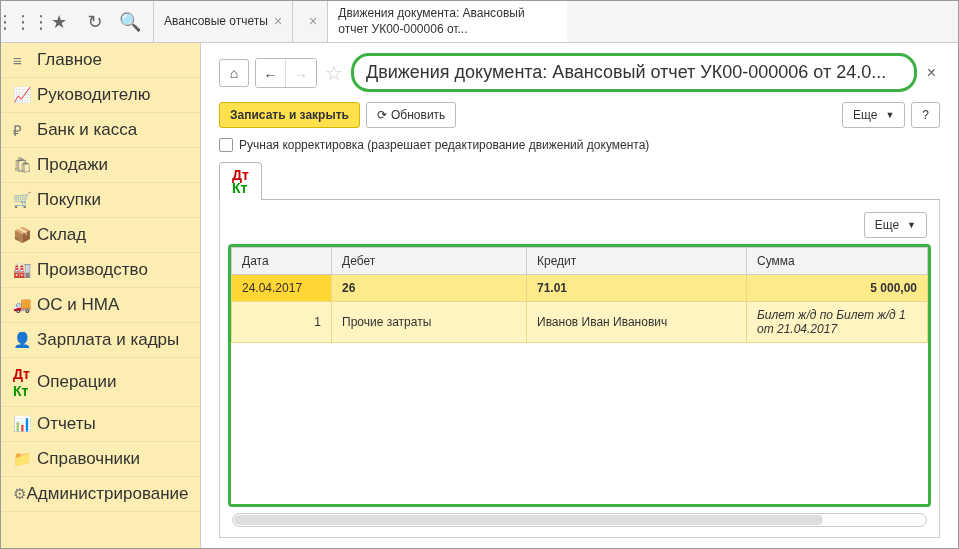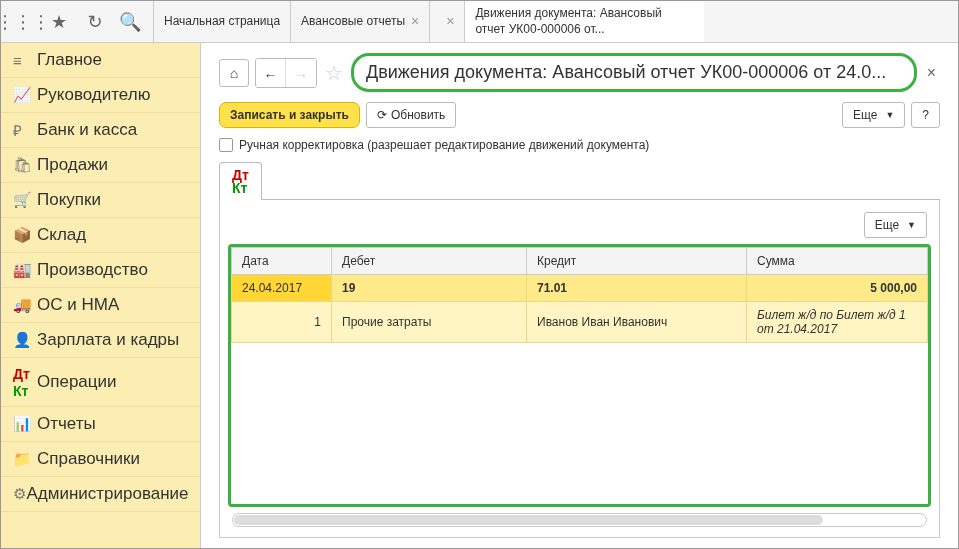--- a/index.html
+++ b/index.html
@@ -26,21 +26,21 @@
     
     .title-row { display: flex; align-items: center; gap: 6px; margin-bottom: 10px; }
     .nav-btn { width: 30px; height: 28px; border: 1px solid #bbb; border-radius: 3px; background: #fff; display: flex; align-items: center; justify-content: center; cursor: pointer; font-size: 14px; }
     .nav-btn.disabled { color: #ccc; }
     .star-btn { width: 22px; height: 22px; display: flex; align-items: center; justify-content: center; color: #ccc; font-size: 20px; cursor: pointer; }
     .page-title { flex: 1; font-size: 18px; font-weight: normal; border: 3px solid #3cb043; border-radius: 18px; padding: 6px 12px; white-space: nowrap; overflow: hidden; text-overflow: ellipsis; }
     .close-x { font-size: 16px; color: #666; cursor: pointer; padding: 0 4px; }
     
     .toolbar-row { display: flex; align-items: center; gap: 6px; margin-bottom: 10px; }
     .btn { border: 1px solid #bbb; border-radius: 3px; padding: 5px 10px; cursor: pointer; display: flex; align-items: center; gap: 4px; background: #fff; font-size: 12px; }
-    .btn-yellow { background: #ffe14d; border-color: #d4b800; font-weight: bold; border-radius: 7px; }
+    .btn-yellow { background: #ffe14d; border-color: #d4b800; font-weight: bold; }
     .btn-icon { font-size: 12px; }
     .spacer { flex: 1; }
     .dropdown-arrow { margin-left: 4px; font-size: 9px; }
     
     .checkbox-row { display: flex; align-items: center; gap: 6px; margin-bottom: 10px; font-size: 12px; }
     .checkbox { width: 14px; height: 14px; border: 1px solid #999; border-radius: 2px; }
     
     .tab-strip { display: flex; border-bottom: 1px solid #bbb; margin-bottom: 12px; }
     .tab-strip-item { border: 1px solid #bbb; border-bottom: none; border-radius: 4px 4px 0 0; padding: 6px 12px; background: #fff; margin-bottom: -1px; display: flex; align-items: center; gap: 6px; font-size: 12px; }
     .dkt-icon { font-size: 14px; font-weight: bold; line-height: 0.9; }
@@ -69,23 +69,20 @@
 <body>
 
 <div class="top-bar">
   <div class="top-icons">
     <div class="top-icon-btn">⋮⋮⋮</div>
     <div class="top-icon-btn">★</div>
     <div class="top-icon-btn">↻</div>
     <div class="top-icon-btn">🔍</div>
   </div>
   <div class="tabs">
-    <div class="tab">
-      <span class="tab-text">Начальная страница</span>
-    </div>
     <div class="tab">
       <span class="tab-text">Авансовые отчеты</span>
       <span class="tab-close">×</span>
     </div>
     <div class="tab">
       <span class="tab-close">×</span>
     </div>
     <div class="tab active">
       <span class="tab-text">Движения документа: Авансовый отчет УК00-000006 от...</span>
     </div>
@@ -205,21 +202,21 @@
             <tr>
               <th style="width:100px;">Дата</th>
               <th style="width:195px;">Дебет</th>
               <th style="width:220px;">Кредит</th>
               <th>Сумма</th>
             </tr>
           </thead>
           <tbody>
             <tr class="row1">
               <td class="highlight">24.04.2017</td>
-              <td class="td-bold">19</td>
+              <td class="td-bold">26</td>
               <td class="td-bold">71.01</td>
               <td class="td-right td-bold">5 000,00</td>
             </tr>
             <tr class="row2">
               <td class="td-right">1</td>
               <td>Прочие затраты</td>
               <td>Иванов Иван Иванович</td>
               <td class="td-italic">Билет ж/д по Билет ж/д 1 от 21.04.2017</td>
             </tr>
           </tbody>

